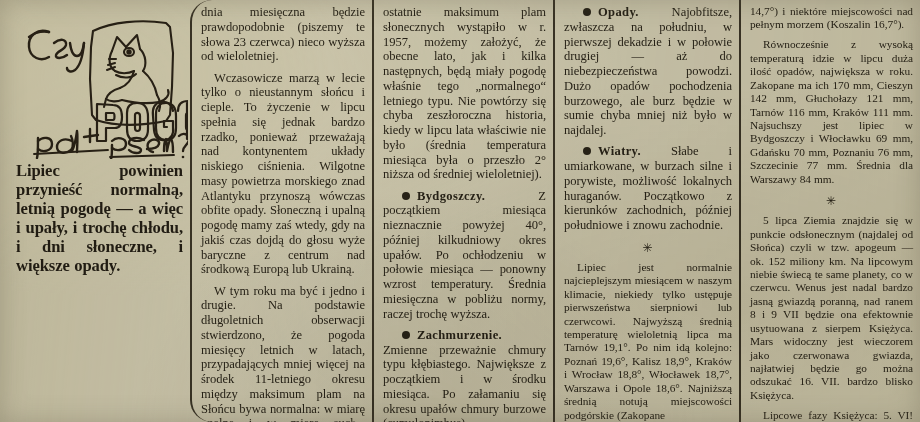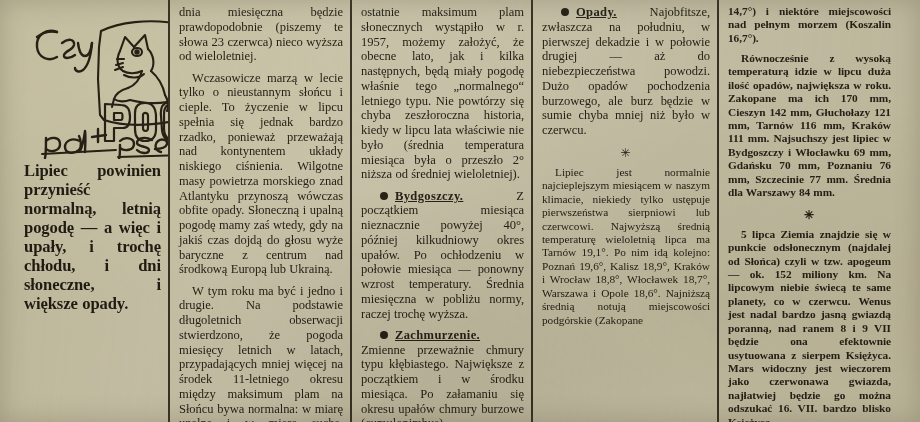--- a/index.html
+++ b/index.html
@@ -63,25 +63,25 @@
   .col + .col { border-left: 2px solid #3b3528; }
   .col + .col::before {
     content: "";
     position: absolute;
     left: -5px; top: 0; bottom: 0;
     width: 1px;
     background: #4a4334;
     opacity: .85;
   }
 
-  .c1 { width: 168px; padding-left: 24px; }
-  .c2 { width: 182px; }
+  .c1 { width: 190px; padding-left: 16px; }
+  .c2 { width: 182px; border-radius: 22px; }
   .c3 { width: 181px; }
   .c4 { width: 186px; }
-  .c5 { width: 181px; font-weight: bold; }
+  .c5 { width: 181px; }
 
   
   .logo-wrap {
     position: relative;
     width: 172px;
     height: 152px;
     margin: 2px 0 2px 0;
   }
   .logo-wrap svg { display: block; }
 
@@ -128,21 +128,20 @@
     width: 8px; height: 8px;
     border-radius: 50%;
     background: #2a251a;
     margin-right: 7px;
     margin-left: 6px;
     vertical-align: 0px;
   }
   .sechead {
     font-weight: bold;
     letter-spacing: 0.35px;
-    text-decoration: underline;
   }
 
   .stardiv {
     text-align: center;
     font-size: 12px;
     color: #2a251a;
     margin: 9px 0 7px 0;
     letter-spacing: 1px;
     line-height: 1;
   }
@@ -270,23 +269,26 @@
         <span class="bullet"></span><span class="sechead">Bydgoszczy.</span><span> Z początkiem miesiąca nieznacznie powyżej 40°, później kilkudniowy okres upałów. Po ochłodzeniu w połowie miesiąca — ponowny wzrost temperatury. Średnia miesięczna w pobliżu normy, raczej trochę wyższa.</span>
       </p>
 
       <p class="body sec">
         <span class="bullet"></span><span class="sechead">Zachmurzenie.</span><span> Zmienne przeważnie chmury typu kłębiastego. Największe z początkiem i w środku miesiąca. Po załamaniu się okresu upałów chmury burzowe (cumulonimbus).</span>
       </p>
     </div>
 
     <div class="col c4">
       <p class="body sec">
-        <span class="bullet"></span><span class="sechead">Opady.</span><span> Najobfitsze, zwłaszcza na południu, w pierwszej dekadzie i w połowie drugiej — aż do niebezpieczeństwa powodzi. Dużo opadów pochodzenia burzowego, ale burz będzie w sumie chyba mniej niż było w czerwcu.</span>
+        <span class="bullet"></span><span class="sechead">Opady.</span><span> Najobfitsze, zwłaszcza na południu, w pierwszej dekadzie i w połowie drugiej — aż do niebezpieczeństwa powodzi. Dużo opadów pochodzenia burzowego, ale burz będzie w sumie chyba mniej niż było w najdalej.</span>
       </p>
 
+      <p class="body sec">
+        <span class="bullet"></span><span class="sechead">Wiatry.</span><span> Słabe i umiarkowane, w burzach silne i porywiste, możliwość lokalnych huraganów. Początkowo z kierunków zachodnich, później południowe i znowu zachodnie.</span>
+      </p>
 
       <div class="stardiv">✳</div>
 
       <p class="body small">Lipiec jest normalnie najcieplejszym miesiącem w naszym klimacie, niekiedy tylko ustępuje pierwszeństwa sierpniowi lub czerwcowi. Najwyższą średnią temperaturę wieloletnią lipca ma Tarnów 19,1°. Po nim idą kolejno: Poznań 19,6°, Kalisz 18,9°, Kraków i Wrocław 18,8°, Włocławek 18,7°, Warszawa i Opole 18,6°. Najniższą średnią notują miejscowości podgórskie (Zakopane</p>
     </div>
 
     <div class="col c5">
       <p class="body small cont">14,7°) i niektóre miejscowości nad pełnym morzem (Koszalin 16,7°).</p>
       <p class="body small">Równocześnie z wysoką temperaturą idzie w lipcu duża ilość opadów, największa w roku. Zakopane ma ich 170 mm, Cieszyn 142 mm, Głuchołazy 121 mm, Tarnów 116 mm, Kraków 111 mm. Najsuchszy jest lipiec w Bydgoszczy i Włocławku 69 mm, Gdańsku 70 mm, Poznaniu 76 mm, Szczecinie 77 mm. Średnia dla Warszawy 84 mm.</p>
 

